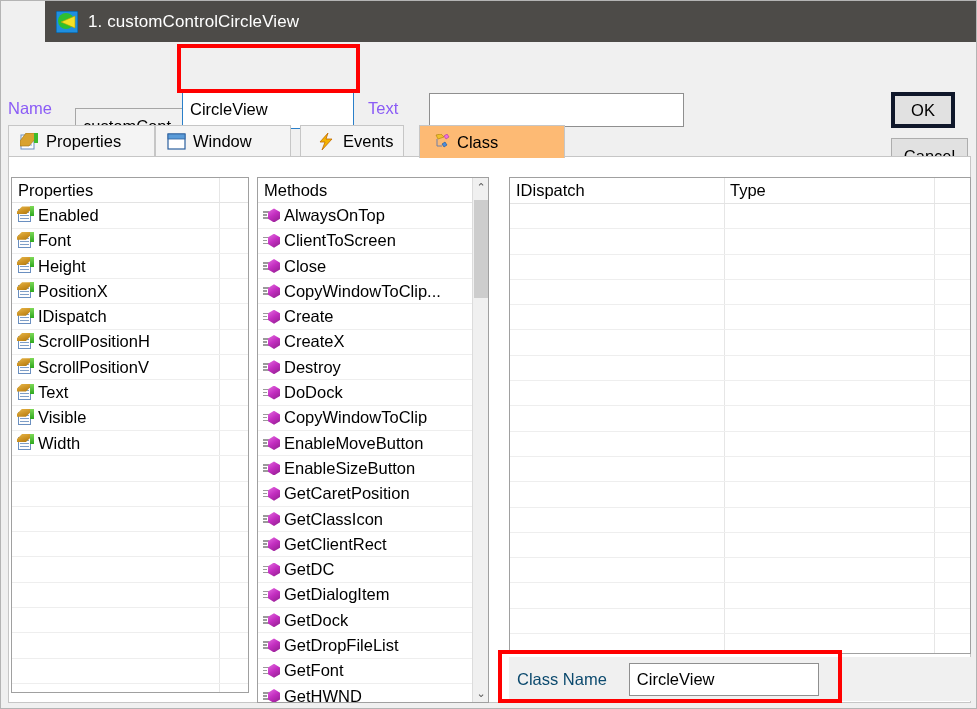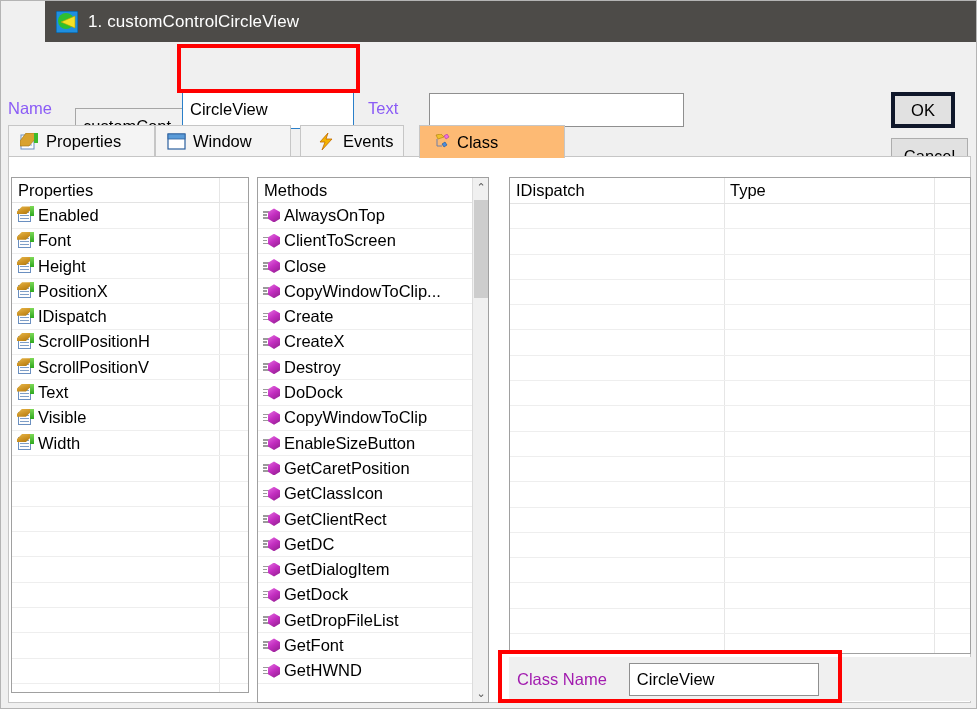--- a/index.html
+++ b/index.html
@@ -178,21 +178,21 @@
     position: absolute; left: 1px; top: 22px; width: 14px; height: 98px;
     background: #cdcdcd; cursor: pointer;
   }
 
   
   #classname-row {
     position: absolute; left: 508px; top: 656px; width: 462px; height: 44px;
     background: #f0f0f0;
     display: flex; align-items: center;
   }
-  #lbl-classname { margin-left: 8px; font-size: 16.5px; color: #a21caf; }
+  #lbl-classname { margin-left: 8px; font-size: 16.5px; color: #0c4a6e; }
   #fld-classname {
     margin-left: 22px; width: 190px; height: 33px;
     background: #ffffff; border: 1px solid #8f8f8f;
     display: flex; align-items: center; padding: 0 7px;
     font-size: 16.5px; color: #000;
   }
 
   
   .redbox {
     position: absolute; border: 4px solid #ff0000; pointer-events: none; z-index: 20;
@@ -470,20 +470,29 @@
           </span>
           <span>CopyWindowToClip</span>
         </div>
         <div class="grow">
           <span class="ico ico-meth">
             <span class="ln l1"></span>
             <span class="ln l2"></span>
             <span class="ln l3"></span>
             <span class="cube"></span>
           </span>
+          <span>EnableMoveButton</span>
+        </div>
+        <div class="grow">
+          <span class="ico ico-meth">
+            <span class="ln l1"></span>
+            <span class="ln l2"></span>
+            <span class="ln l3"></span>
+            <span class="cube"></span>
+          </span>
           <span>EnableSizeButton</span>
         </div>
         <div class="grow">
           <span class="ico ico-meth">
             <span class="ln l1"></span>
             <span class="ln l2"></span>
             <span class="ln l3"></span>
             <span class="cube"></span>
           </span>
           <span>GetCaretPosition</span>

